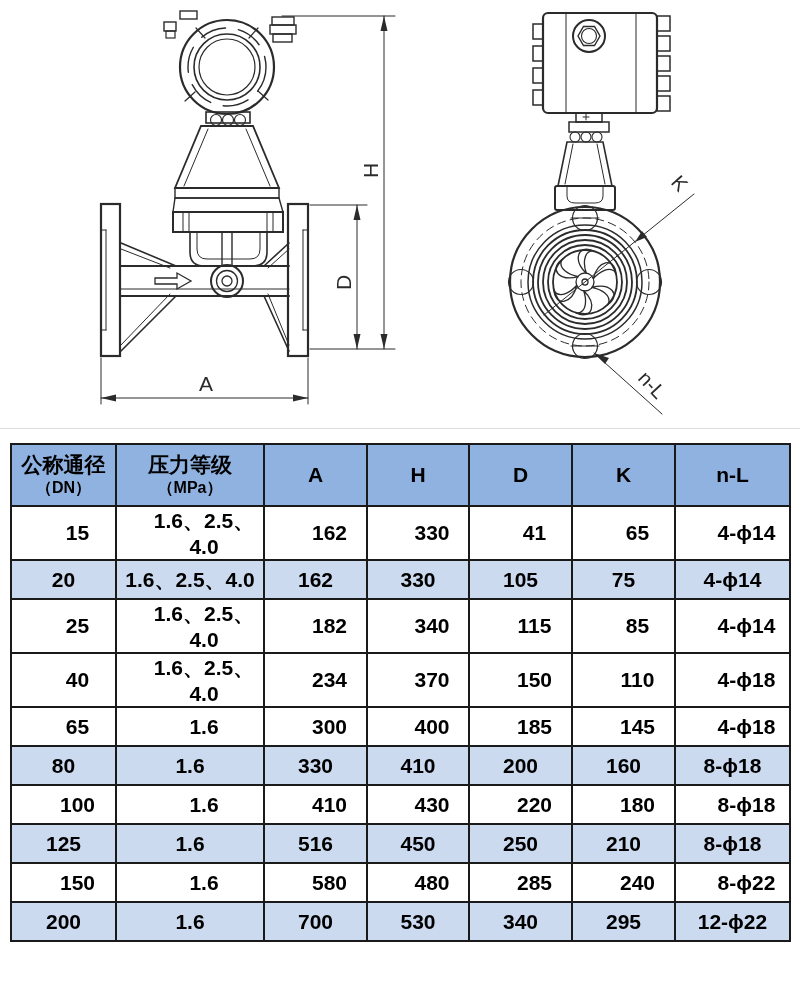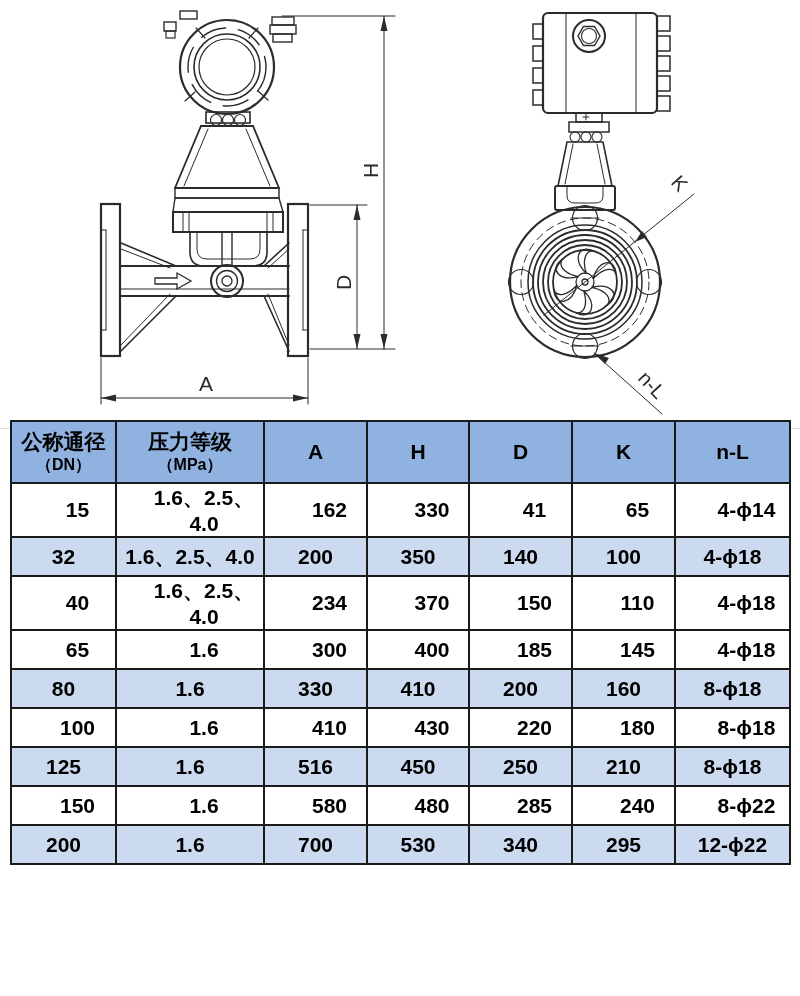--- a/index.html
+++ b/index.html
@@ -1,20 +1,20 @@
 <!DOCTYPE html>
 <html><head>
 <meta charset="utf-8">
 <style>
   html,body{margin:0;padding:0;background:#ffffff;}
   body{width:800px;height:996px;position:relative;font-family:"Liberation Sans","DejaVu Sans",sans-serif;}
   .stage{position:absolute;top:0;left:0;width:800px;height:996px;overflow:hidden;}
   .drawing-wrap{position:absolute;top:0;left:0;width:800px;height:430px;}
   .divider-line{position:absolute;top:428px;left:0;width:800px;height:1px;background:#dddddd;}
-  .spec-table{position:absolute;top:420px;left:10px;width:779px;border-collapse:collapse;table-layout:fixed;}
+  .spec-table{position:absolute;top:443px;left:10px;width:779px;border-collapse:collapse;table-layout:fixed;}
   .spec-table td,.spec-table th{border:2px solid #1a1a1a;text-align:center;vertical-align:middle;
     font-weight:bold;color:#000;padding:0;overflow:hidden;}
   .spec-table th{height:60px;font-size:21px;line-height:1.25;}
   .spec-table td{height:37px;font-size:21px;}
   .hdr{background:#8FB2E0;}
   tr.row-plain td{background:#ffffff;padding-left:28px;}
   tr.row-alt td{background:#CCDAF0;}
   .th-sub{font-size:16px;}
   svg text{font-family:"Liberation Sans","DejaVu Sans",sans-serif;}
 </style>
@@ -278,27 +278,36 @@
       <tr class="row-plain">
         <td>15</td>
         <td>1.6、2.5、4.0</td>
         <td>162</td>
         <td>330</td>
         <td>41</td>
         <td>65</td>
         <td>4-ϕ14</td>
       </tr>
       <tr class="row-alt">
-        <td>32</td>
+        <td>20</td>
         <td>1.6、2.5、4.0</td>
-        <td>200</td>
-        <td>350</td>
-        <td>140</td>
-        <td>100</td>
-        <td>4-ϕ18</td>
+        <td>162</td>
+        <td>330</td>
+        <td>105</td>
+        <td>75</td>
+        <td>4-ϕ14</td>
+      </tr>
+      <tr class="row-plain">
+        <td>25</td>
+        <td>1.6、2.5、4.0</td>
+        <td>182</td>
+        <td>340</td>
+        <td>115</td>
+        <td>85</td>
+        <td>4-ϕ14</td>
       </tr>
       <tr class="row-plain">
         <td>40</td>
         <td>1.6、2.5、4.0</td>
         <td>234</td>
         <td>370</td>
         <td>150</td>
         <td>110</td>
         <td>4-ϕ18</td>
       </tr>

